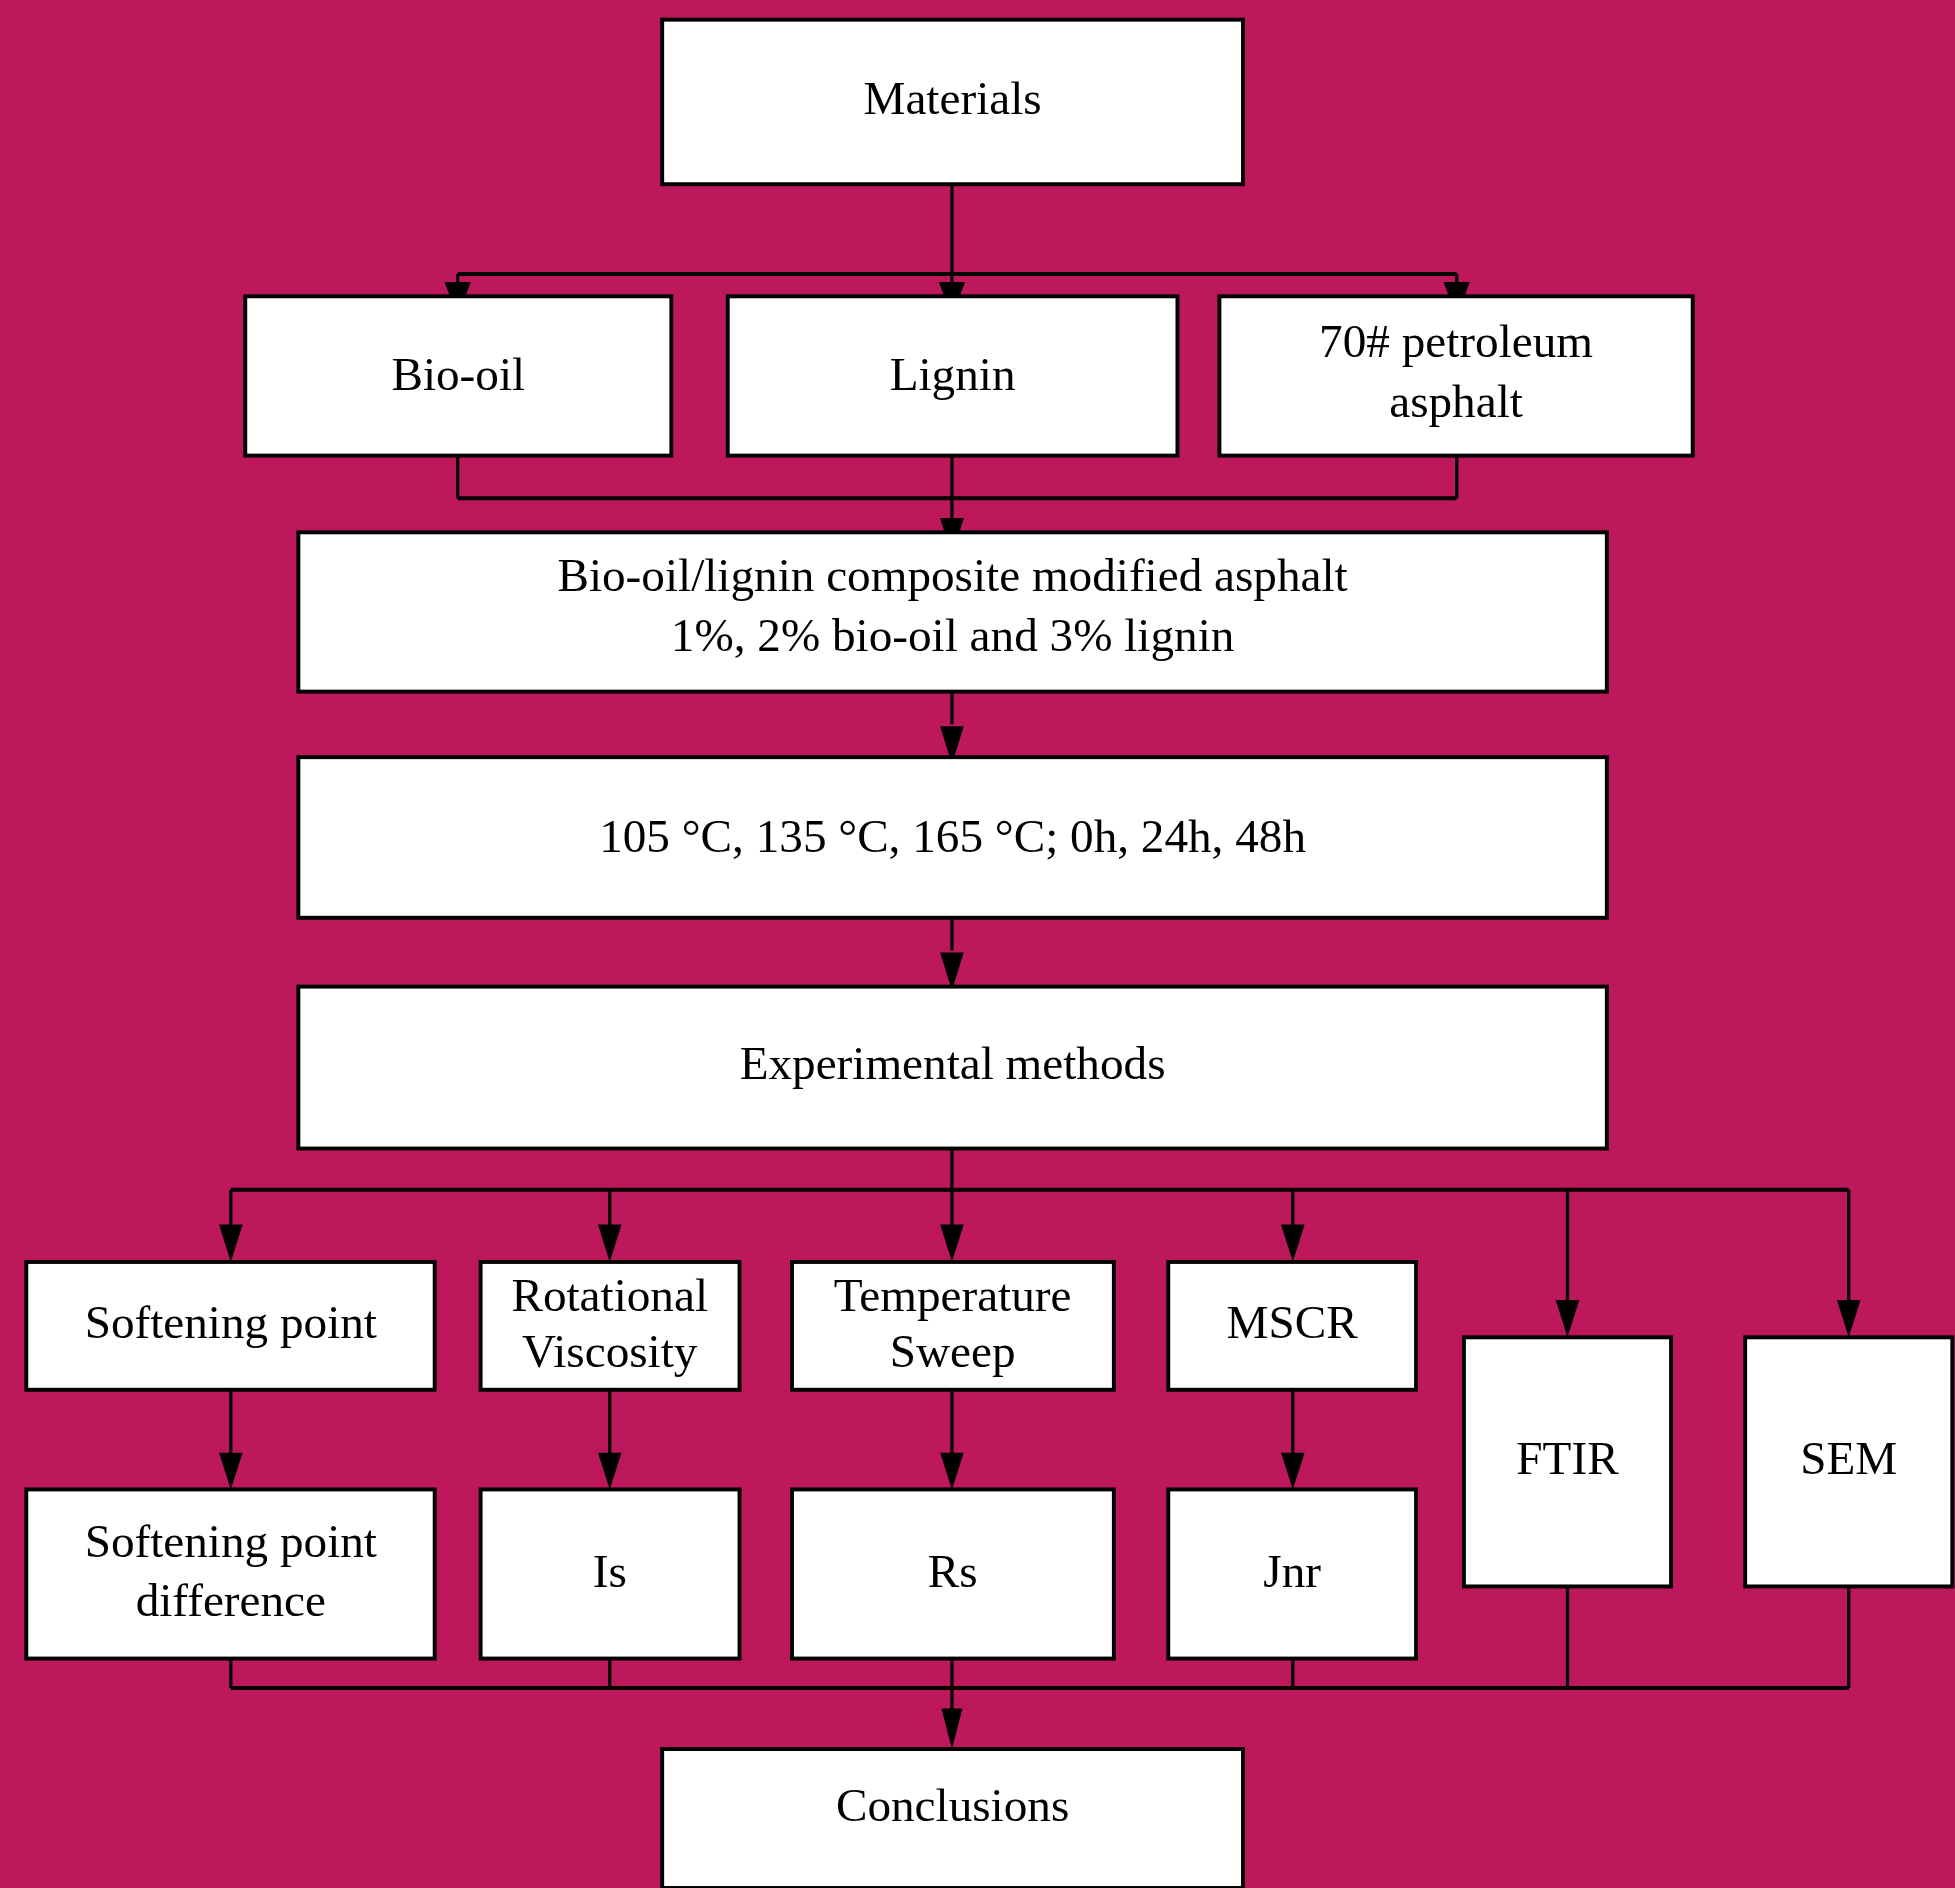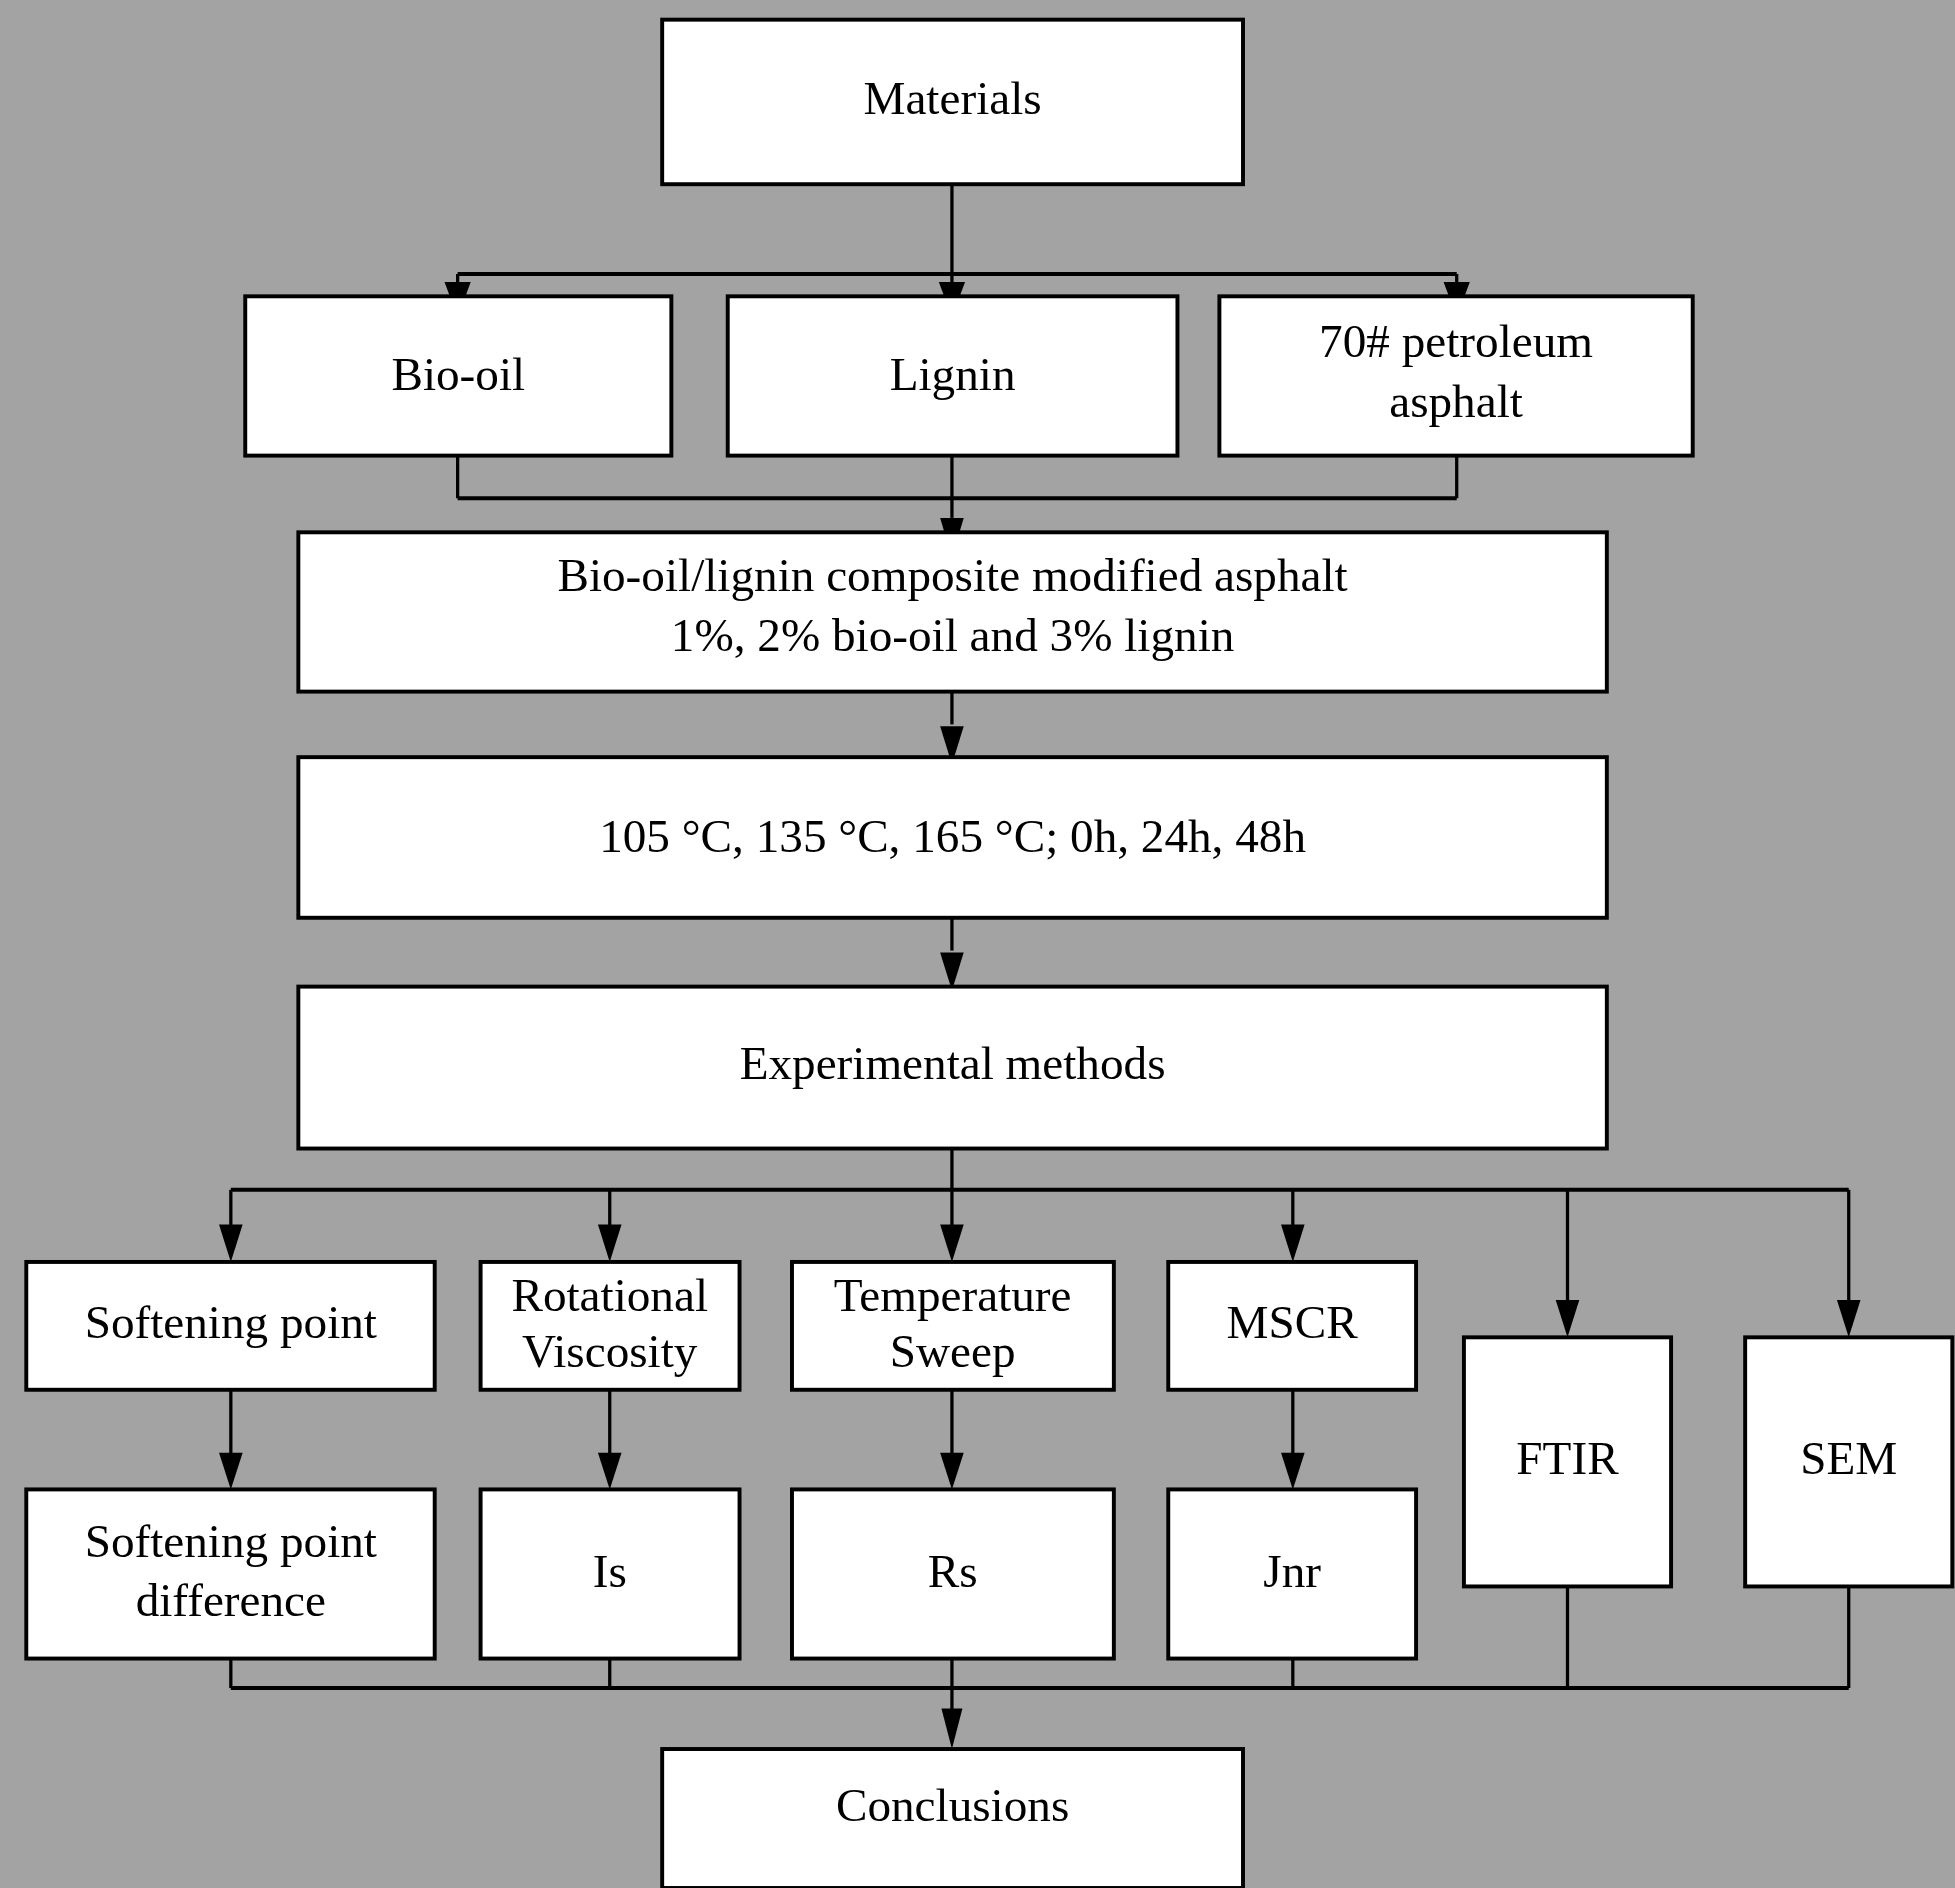--- a/index.html
+++ b/index.html
@@ -4,21 +4,21 @@
 <style>
   html, body {
     margin: 0;
     padding: 0;
     background: #ffffff;
   }
   #flowchart-root {
     width: 1955px;
     height: 1888px;
     position: relative;
-    background: #a3a3a3;
+    background: #be185d;
     font-family: "Liberation Serif", "DejaVu Serif", serif;
   }
   svg#flow-svg {
     display: block;
     width: 1955px;
     height: 1888px;
   }
   .node-rect {
     fill: #ffffff;
     stroke: #000000;

